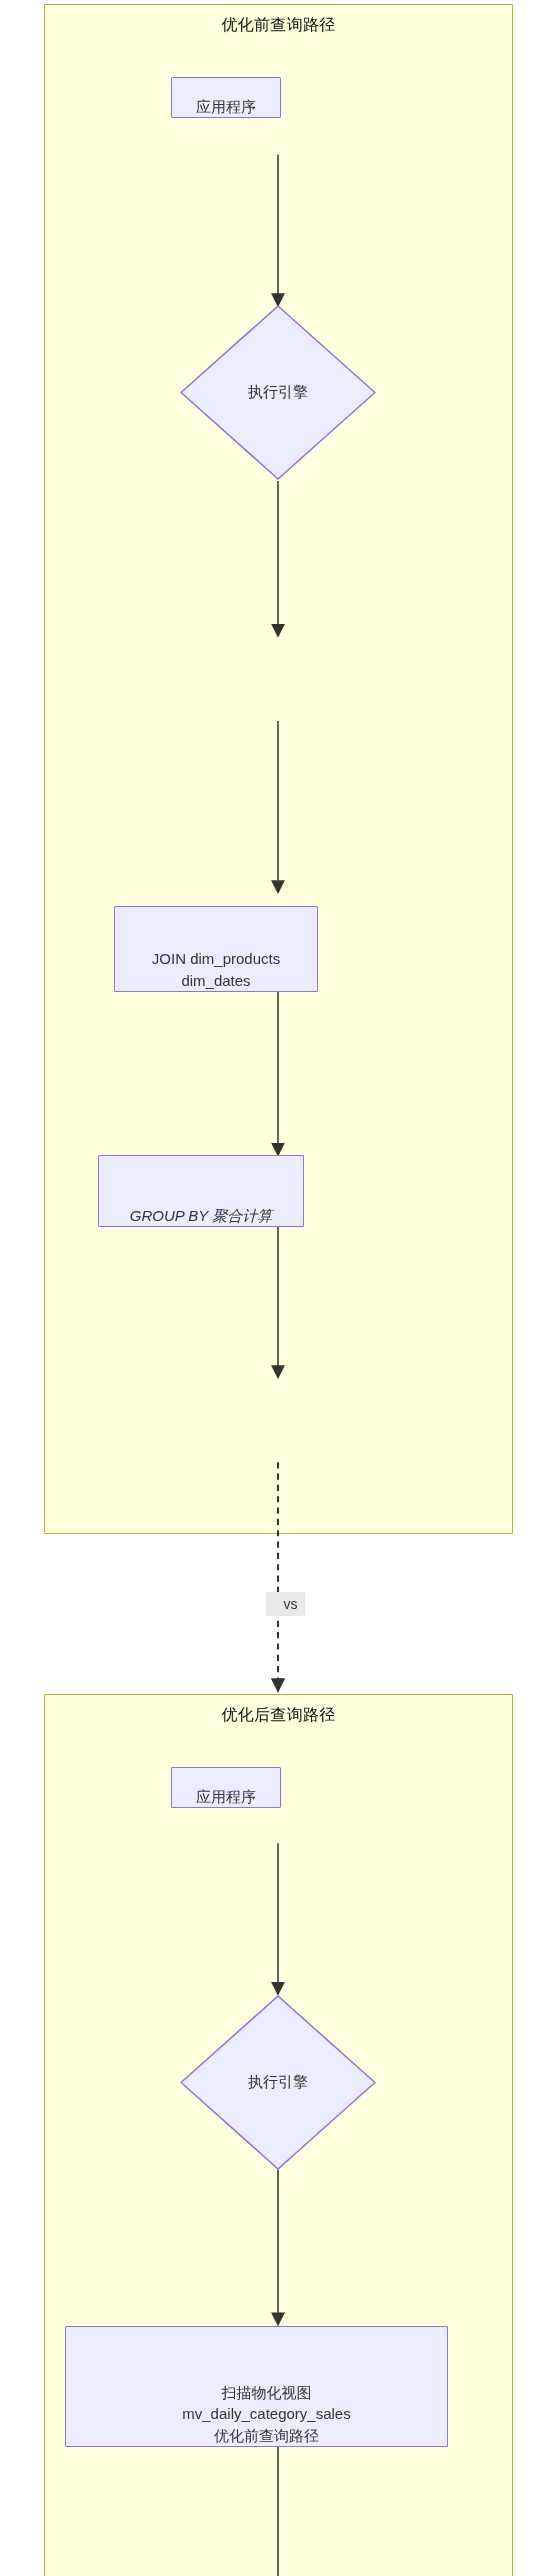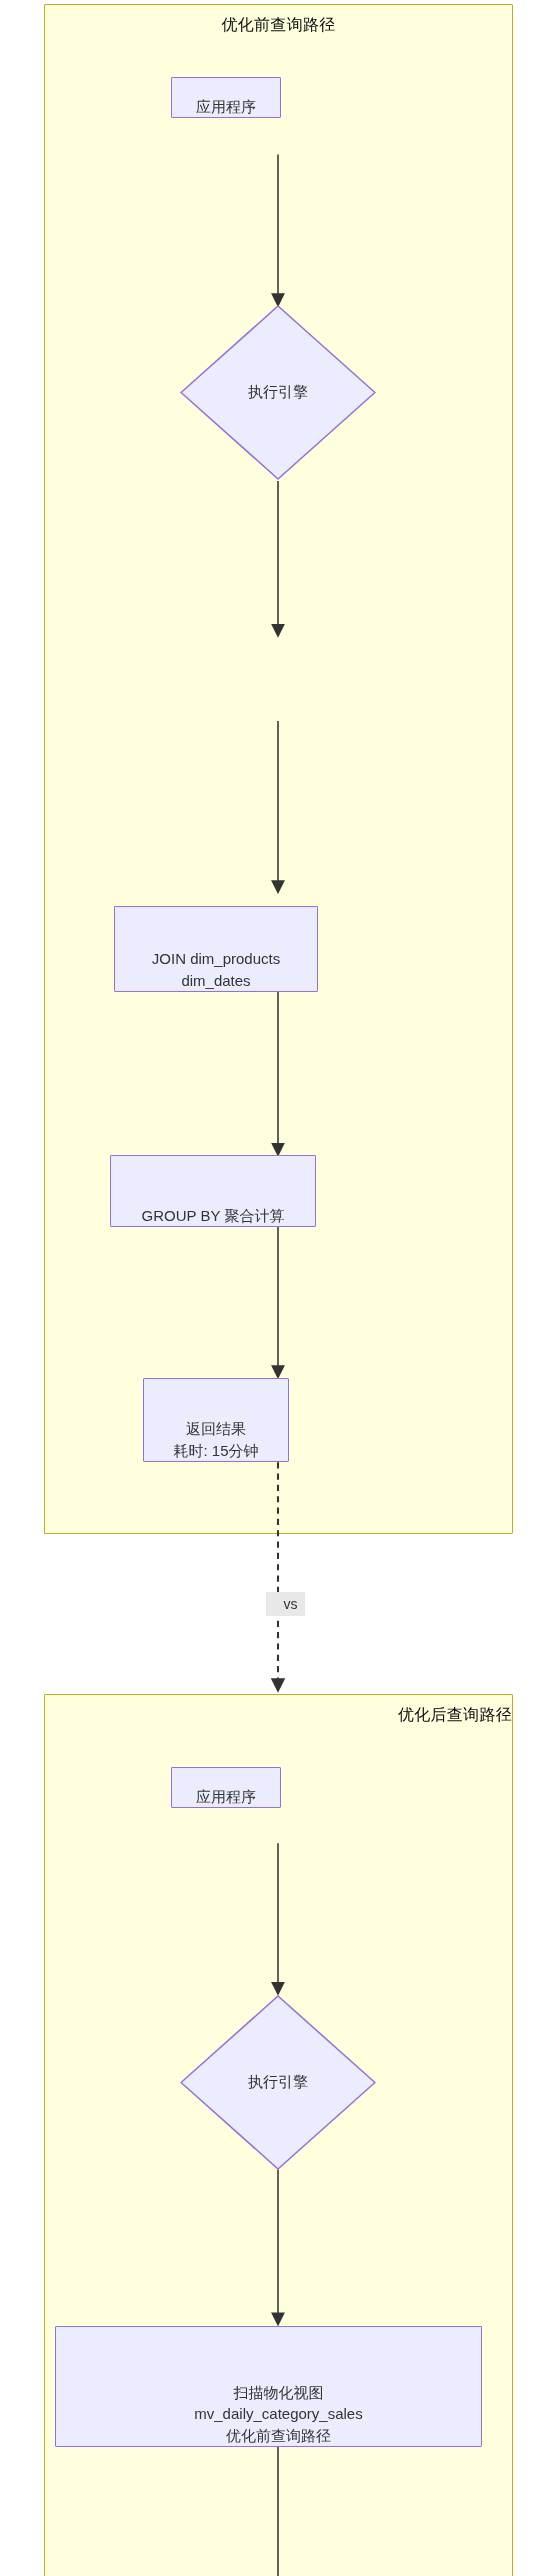--- a/index.html
+++ b/index.html
@@ -36,21 +36,21 @@
     position: absolute;
     left: 0;
     width: 100%;
     text-align: center;
     font-size: 16px;
     color: #0b0c0c;
     letter-spacing: 0.3px;
     white-space: nowrap;
   }
   #subgraph-before .subgraph-title { top: 10.3px; }
-  #subgraph-after  .subgraph-title { top: 10.3px; text-align: right; }
+  #subgraph-after  .subgraph-title { top: 10.3px; }
 
   
   .node {
     position: absolute;
     box-sizing: border-box;
     background: #ececff;
     border: 1.5px solid #9370db;
     border-radius: 1px;
     display: flex;
     flex-direction: column;
@@ -175,44 +175,40 @@
     </svg>
     <div class="diamond-label">执行引擎</div>
   </div>
 
 
   <div class="node" style="left:114px; top:892px; width:204px; height:86px;margin-top:14px;">
     <span class="line">JOIN dim_products</span>
     <span class="line">dim_dates</span>
   </div>
 
-  <div class="node" style="left:110px; top:1155px; width:206px; height:72px;">
+  <div class="node" style="left:98px; top:1155px; width:206px; height:72px;font-style:italic;">
     <span class="line">GROUP BY 聚合计算</span>
   </div>
 
-  <div class="node" style="left:143px; top:1378px; width:146px; height:84px;">
-    <span class="line">返回结果</span>
-    <span class="line">耗时: 15分钟</span>
-  </div>
 
   <div class="edge-label" style="left:266px; top:1592px; width:25px;padding-left:12px;">
     <span>vs</span>
   </div>
 
   <div class="node" style="left:171px; top:1767px; width:110px; height:41px;">
     <span class="line">应用程序</span>
   </div>
 
   <div class="diamond-wrap" style="left:180px; top:1995px; width:196px; height:175px;">
     <svg class="diamond-shape" viewBox="0 0 380 340" preserveAspectRatio="none" xmlns="http://www.w3.org/2000/svg">
       <polygon points="190,2 378,170 190,338 2,170" fill="#ececff" stroke="#9370db" stroke-width="3"></polygon>
     </svg>
     <div class="diamond-label">执行引擎</div>
   </div>
 
-  <div class="node" style="left:55px; top:2326px; width:427px; height:121px;padding-left:20px;">
+  <div class="node" style="left:65px; top:2326px; width:383px; height:121px;padding-left:20px;">
     <span class="line">扫描物化视图</span>
     <span class="line">mv_daily_category_sales</span>
     <span class="line">优化前查询路径</span>
   </div>
 
 </div>
 
 
 </body></html>

